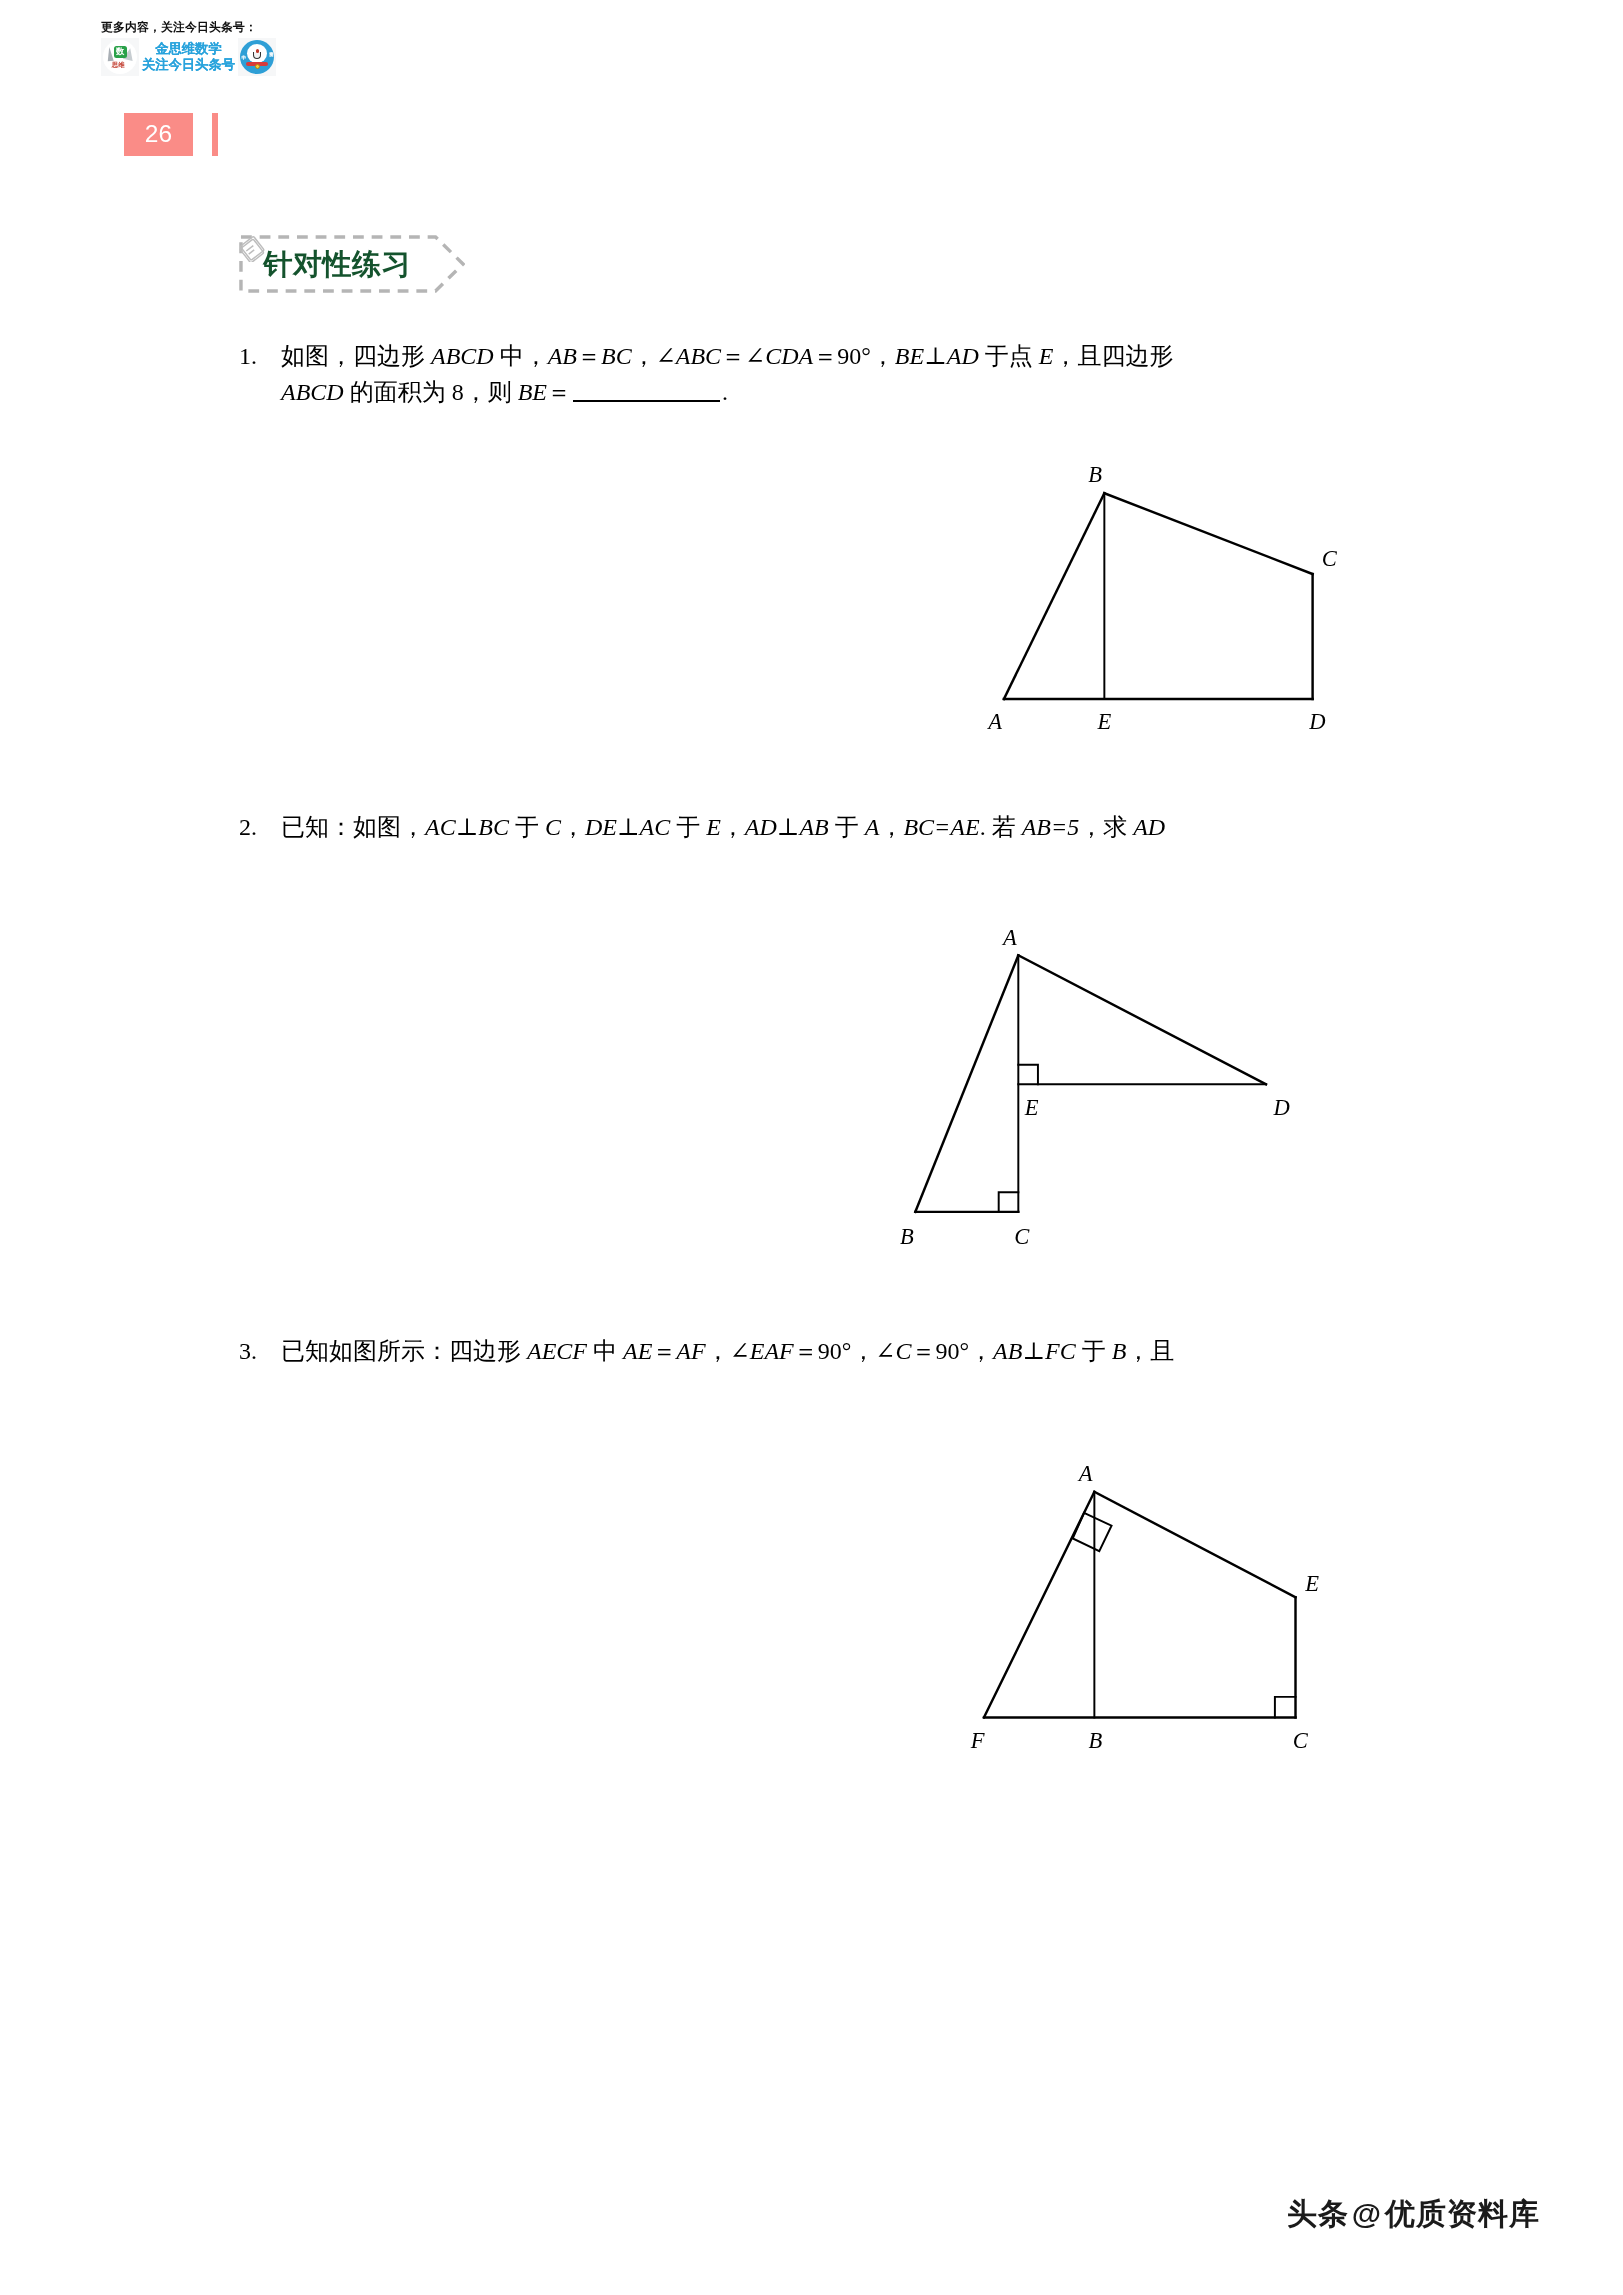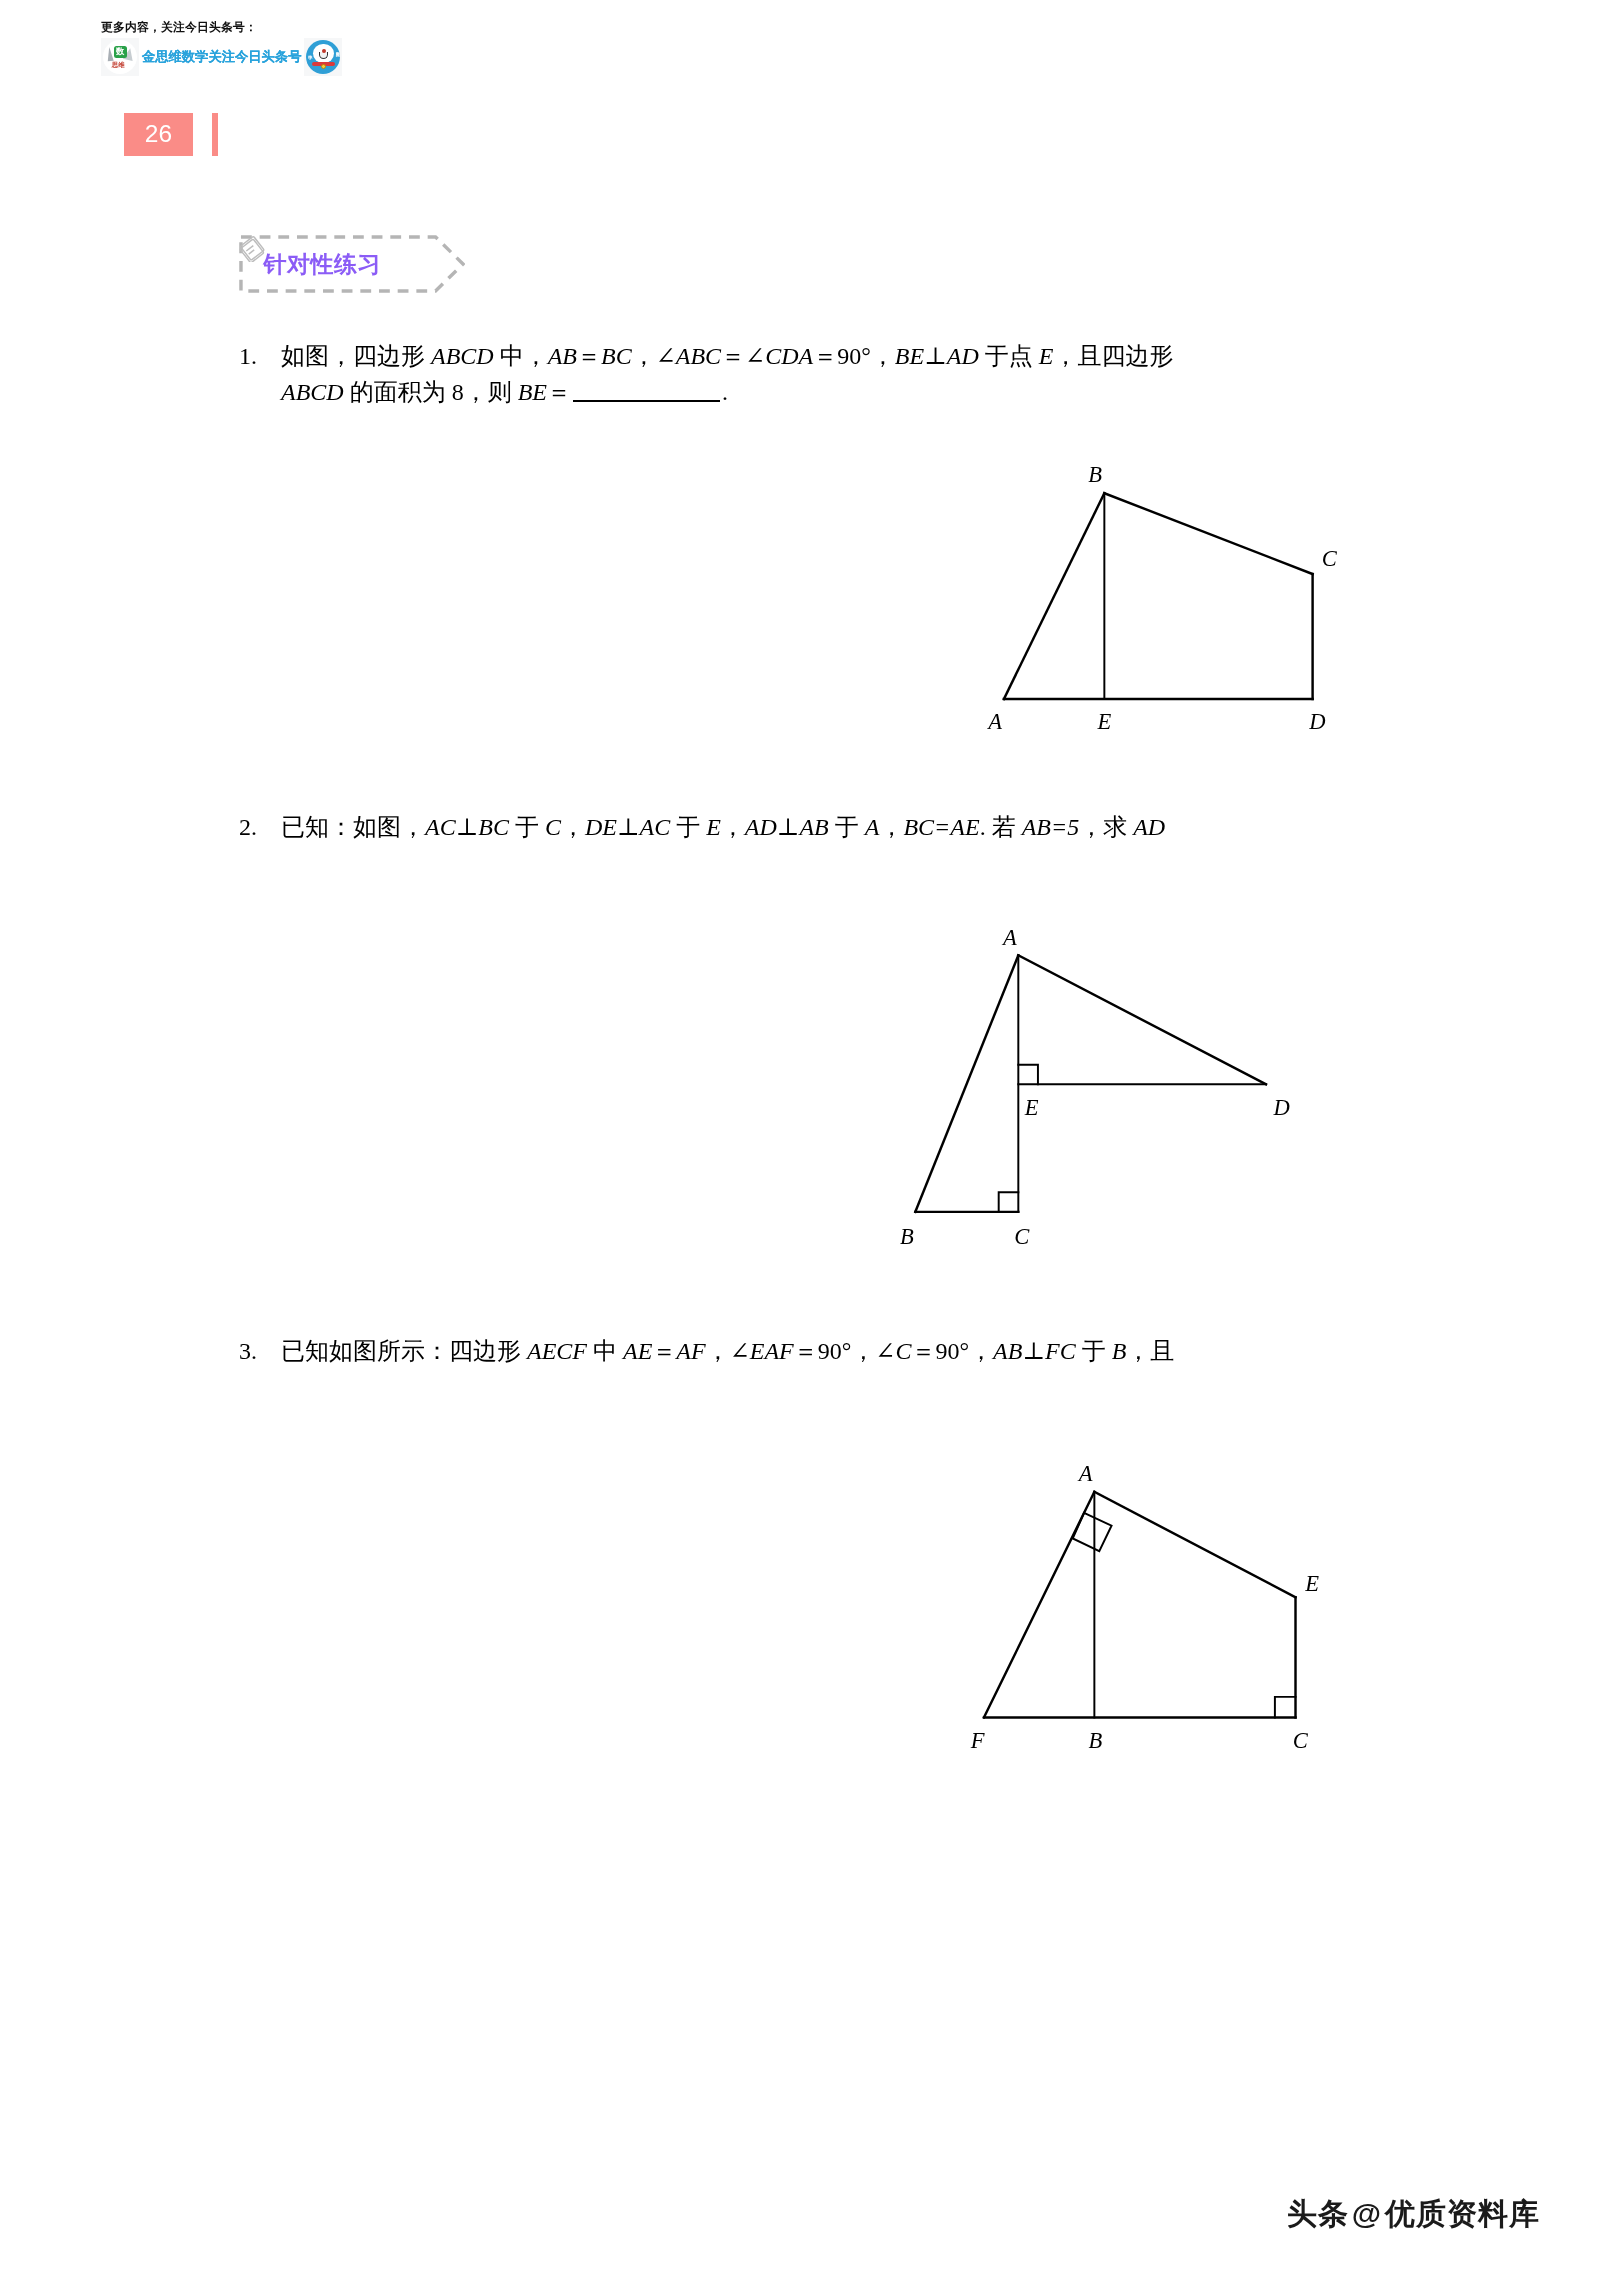--- a/index.html
+++ b/index.html
@@ -49,21 +49,21 @@
   .cat-nose{position:absolute;left:15.7px;top:9.8px;width:3.9px;height:3.9px;
     border-radius:50%;background:#c0392b;}
   .cat-collar{position:absolute;left:5.9px;top:22.6px;width:22.6px;height:3.4px;
     border-radius:2px;background:#d93a3a;}
   .cat-bell{position:absolute;left:15px;top:24px;width:4.9px;height:4.9px;
     border-radius:50%;background:#f4d03f;border:0.5px solid #b8860b;box-sizing:border-box;}
   .cat-txt-l{position:absolute;left:1px;top:11.8px;font-size:4.4px;color:#fff;
     font-family:"Liberation Sans",sans-serif;writing-mode:vertical-rl;line-height:1;}
   .cat-txt-r{position:absolute;right:1px;top:7.9px;font-size:4.4px;color:#fff;
     font-family:"Liberation Sans",sans-serif;writing-mode:vertical-rl;line-height:1;}
-  #wm-names{margin:0 2.9px;display:flex;flex-direction:row;justify-content:center;}
+  #wm-names{margin:0 2.9px;display:flex;flex-direction:column;justify-content:center;text-align:center;}
   .wm-name{
     font-family:"Liberation Sans","DejaVu Sans",sans-serif;font-weight:bold;
     font-size:13.3px;color:#29a3dc;line-height:1.18;white-space:nowrap;
     text-shadow:0 0 0.5px #29a3dc;
   }
 
   
   #page-badge-row{position:absolute;left:124px;top:113px;display:flex;align-items:stretch;}
   #page-badge{
     width:69px;height:43px;background:#FA8C87;color:#ffffff;
@@ -77,21 +77,21 @@
   #section-banner{
     position:absolute;left:239px;top:235px;width:226px;height:58px;
   }
   #section-banner svg{position:absolute;left:0;top:0;}
   #banner-inner{
     position:absolute;left:0;top:0;width:100%;height:100%;
     display:flex;align-items:center;padding-left:17.7px;box-sizing:border-box;
   }
   #banner-label{
     font-family:Liberation Serif, serif;
-    font-size:23px;font-weight:bold;color:#8b5cf6;letter-spacing:0.5px;
+    font-size:29px;font-weight:bold;color:#14532d;letter-spacing:0.5px;
     margin-left:6.9px;line-height:1;
   }
 
   
   .problem{position:absolute;left:239px;width:1163px;}
   .p-line{display:flex;align-items:baseline;white-space:nowrap;}
   .p-num{
     width:42px;flex:0 0 42px;font-size:24px;line-height:1.48;
     font-family:"Liberation Serif","DejaVu Serif",serif;
   }

